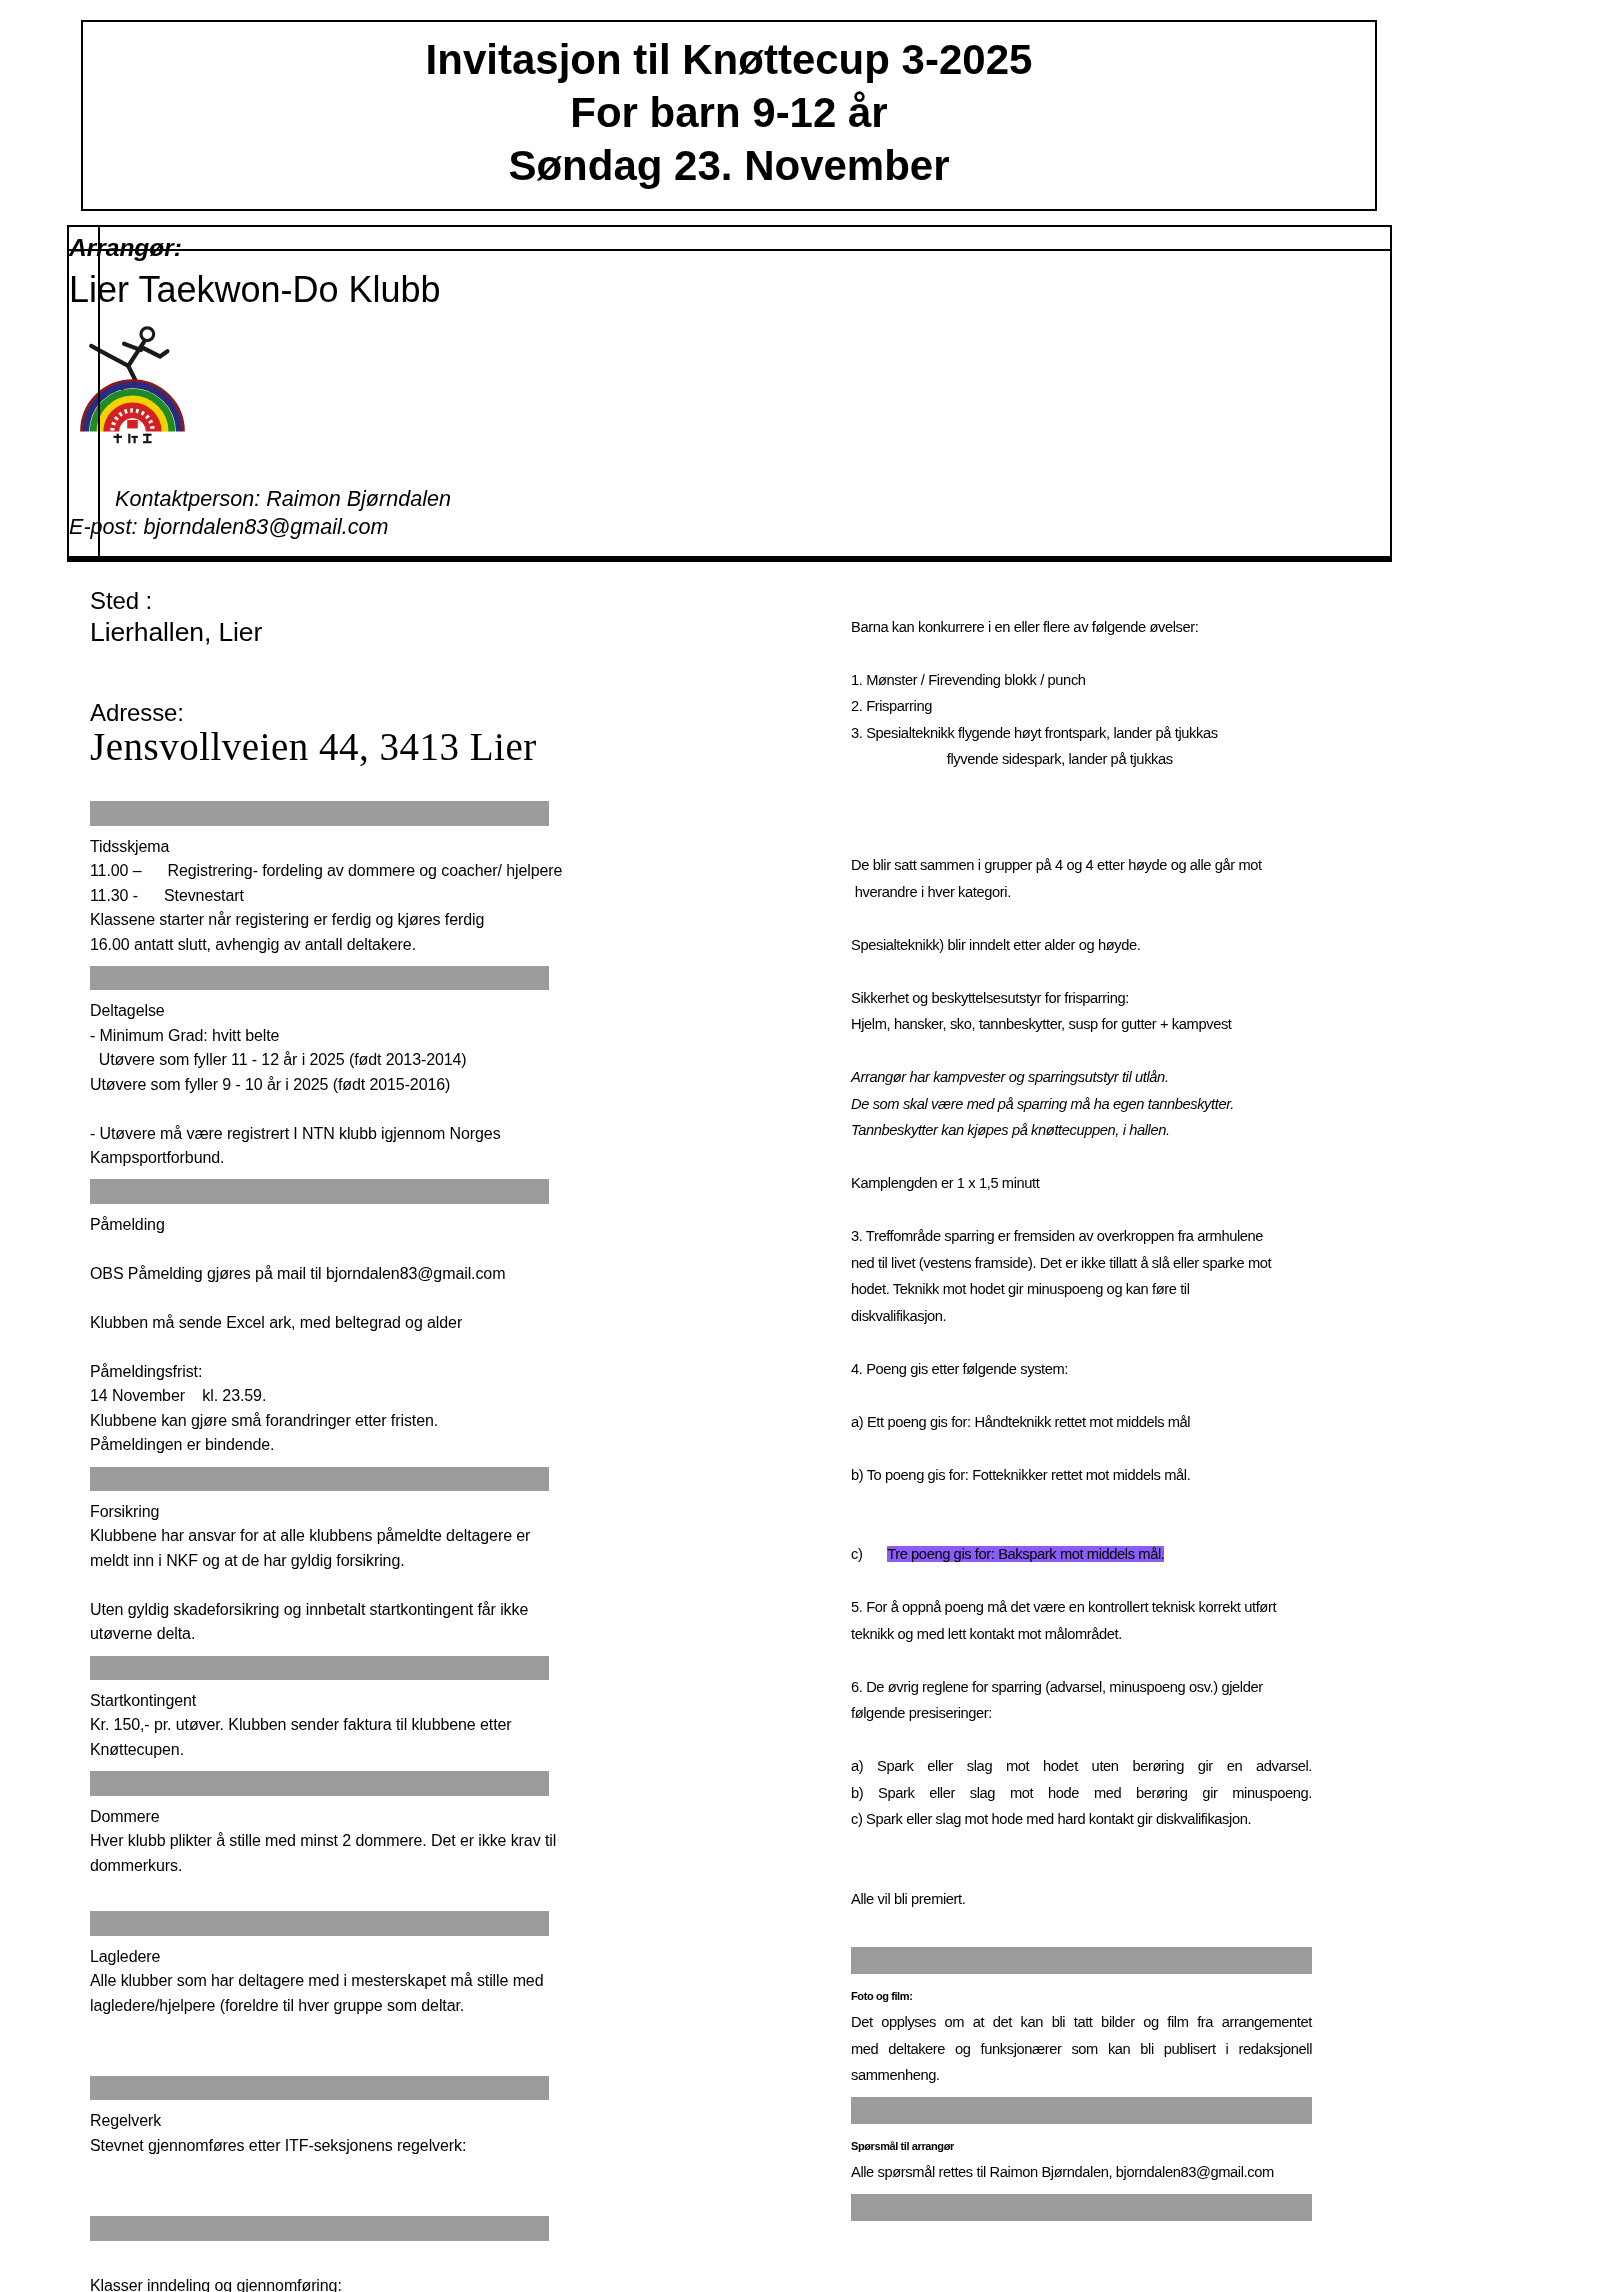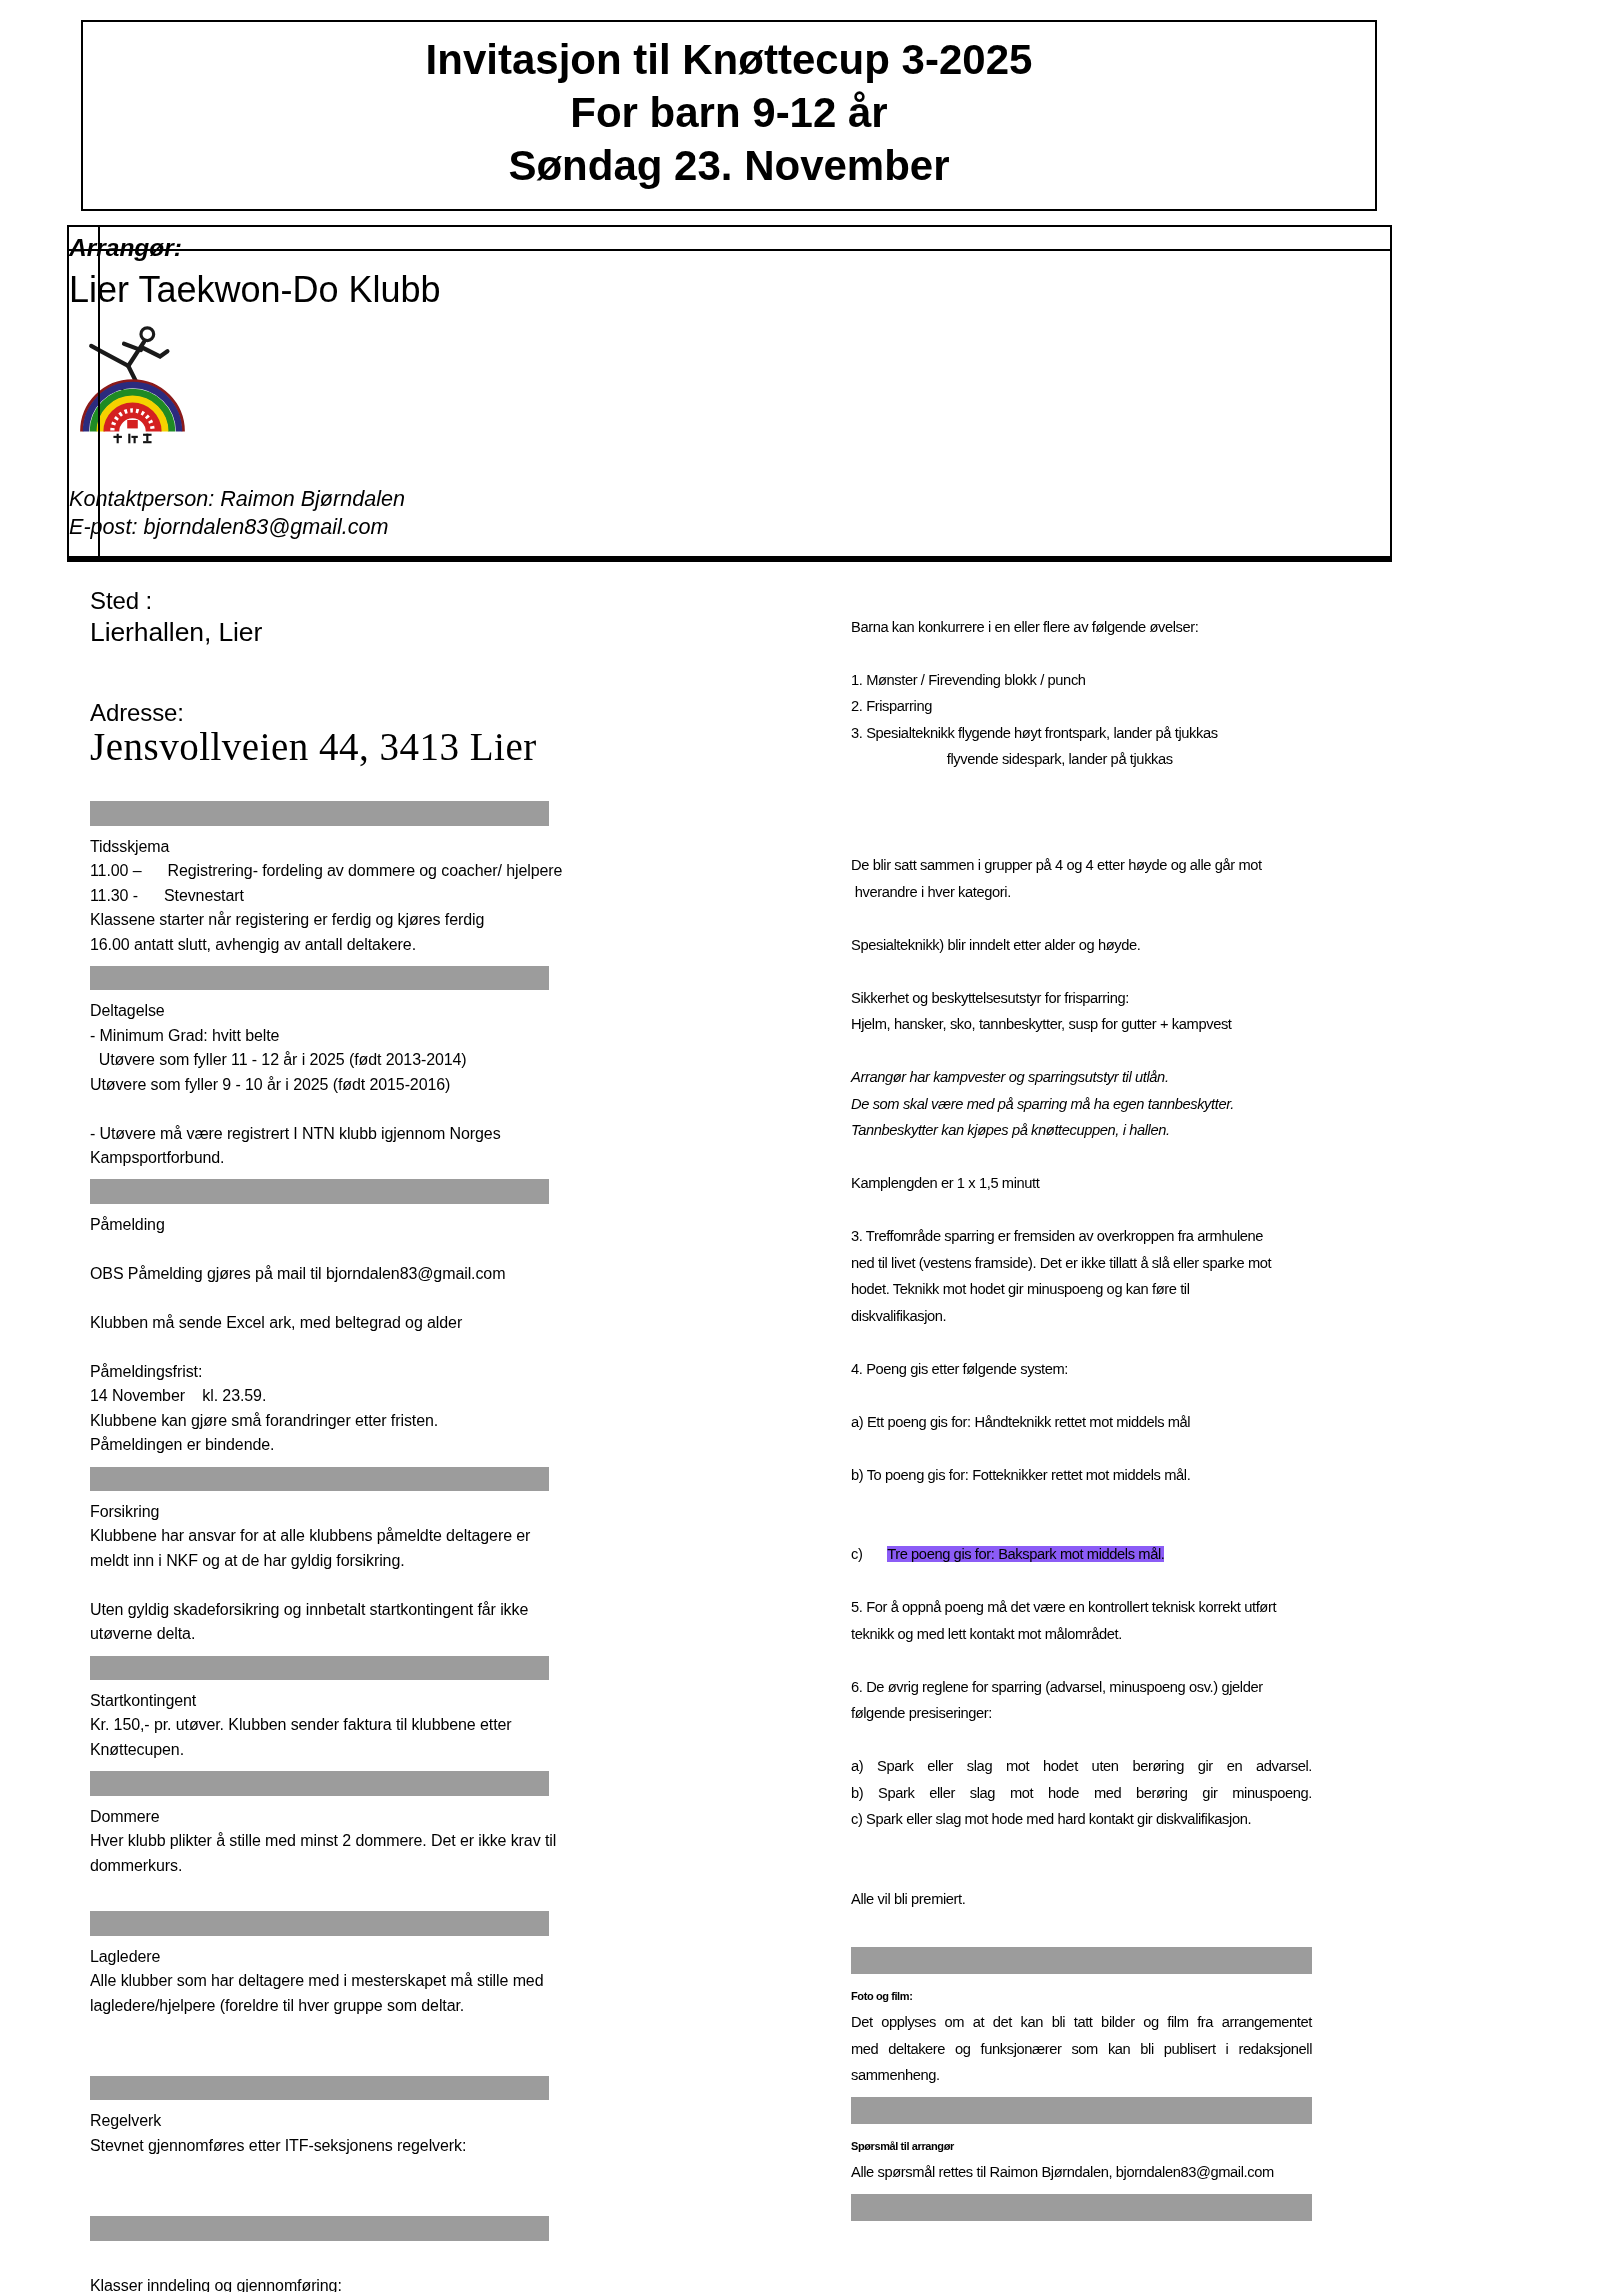--- a/index.html
+++ b/index.html
@@ -14,21 +14,21 @@
   
   .org-box{position:absolute;left:67px;top:225px;width:1321px;height:329px;
            border-top:2px solid #000;border-left:2px solid #000;border-right:2px solid #000;
            border-bottom:6.9px solid #000;text-align:left;}
   .org-vline{position:absolute;left:29px;top:0;width:2px;height:100%;background:#000;}
   .org-topline{position:absolute;left:0;top:21.6px;width:100%;height:2px;background:#000;z-index:1;}
   .org-label{position:relative;z-index:2;display:inline-block;margin-top:5.9px;
              font-style:italic;font-weight:bold;font-size:24.5px;line-height:29px;}
   .org-club{font-size:36px;line-height:35px;margin-top:10px;}
   .org-logo{margin-top:13.7px;}
-  .org-contact{font-style:italic;font-size:21.6px;line-height:27.4px;margin-top:15.7px;}
+  .org-contact{font-style:italic;font-size:21.6px;line-height:27.4px;margin-top:15.7px;padding-left:46px;}
   .org-email{font-style:italic;font-size:21.6px;line-height:27.4px;}
   .org-email .addr{color:#000000;}
 
   
   .col{position:absolute;white-space:pre;}
   .col .ln{min-height:var(--lh);line-height:var(--lh);}
   .col-left{left:90px;top:588px;width:459px;--lh:24.5px;font-size:16px;letter-spacing:-0.1px;}
   .col-right{left:851px;top:588px;width:461px;--lh:26.5px;font-size:14.7px;letter-spacing:-0.4px;padding-top:25.5px;}
 
   .ln.label{font-size:24px;line-height:25.5px;}

